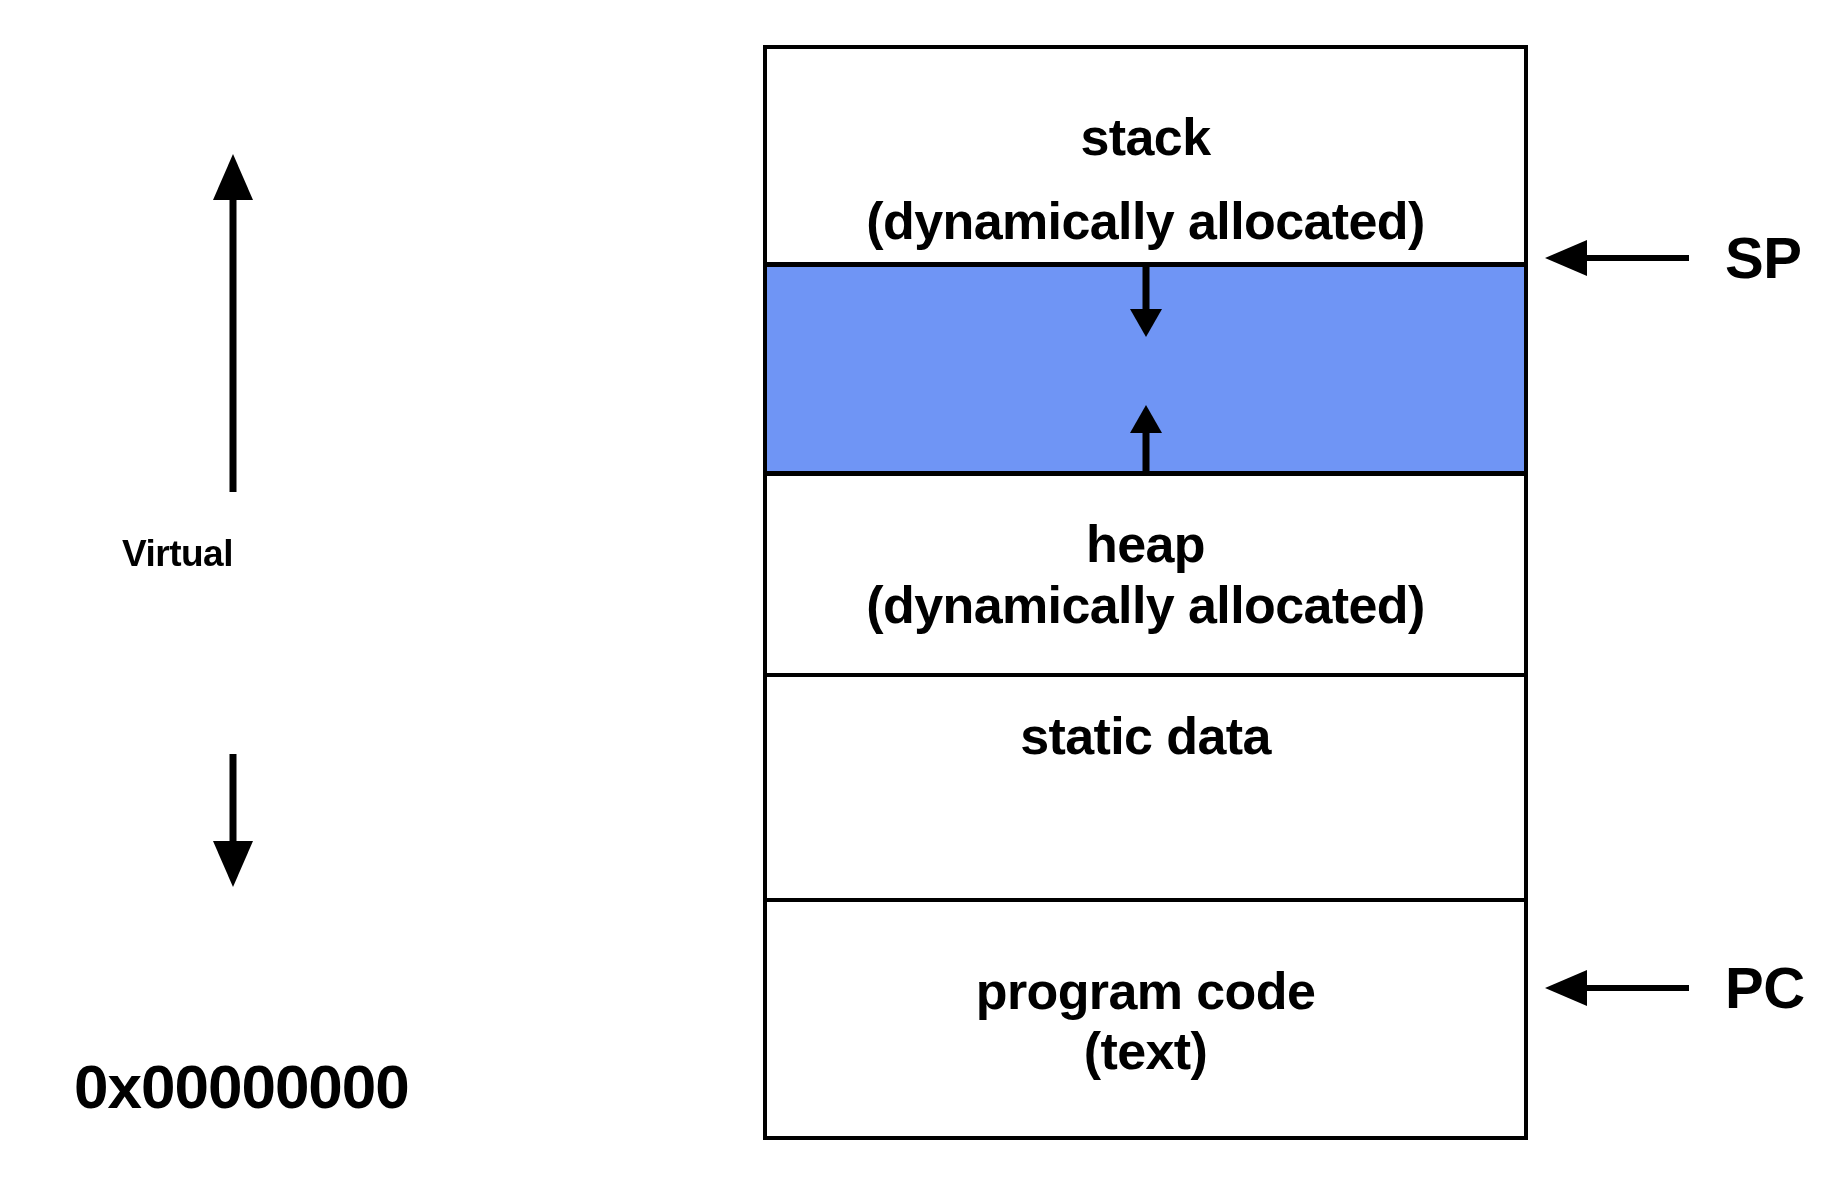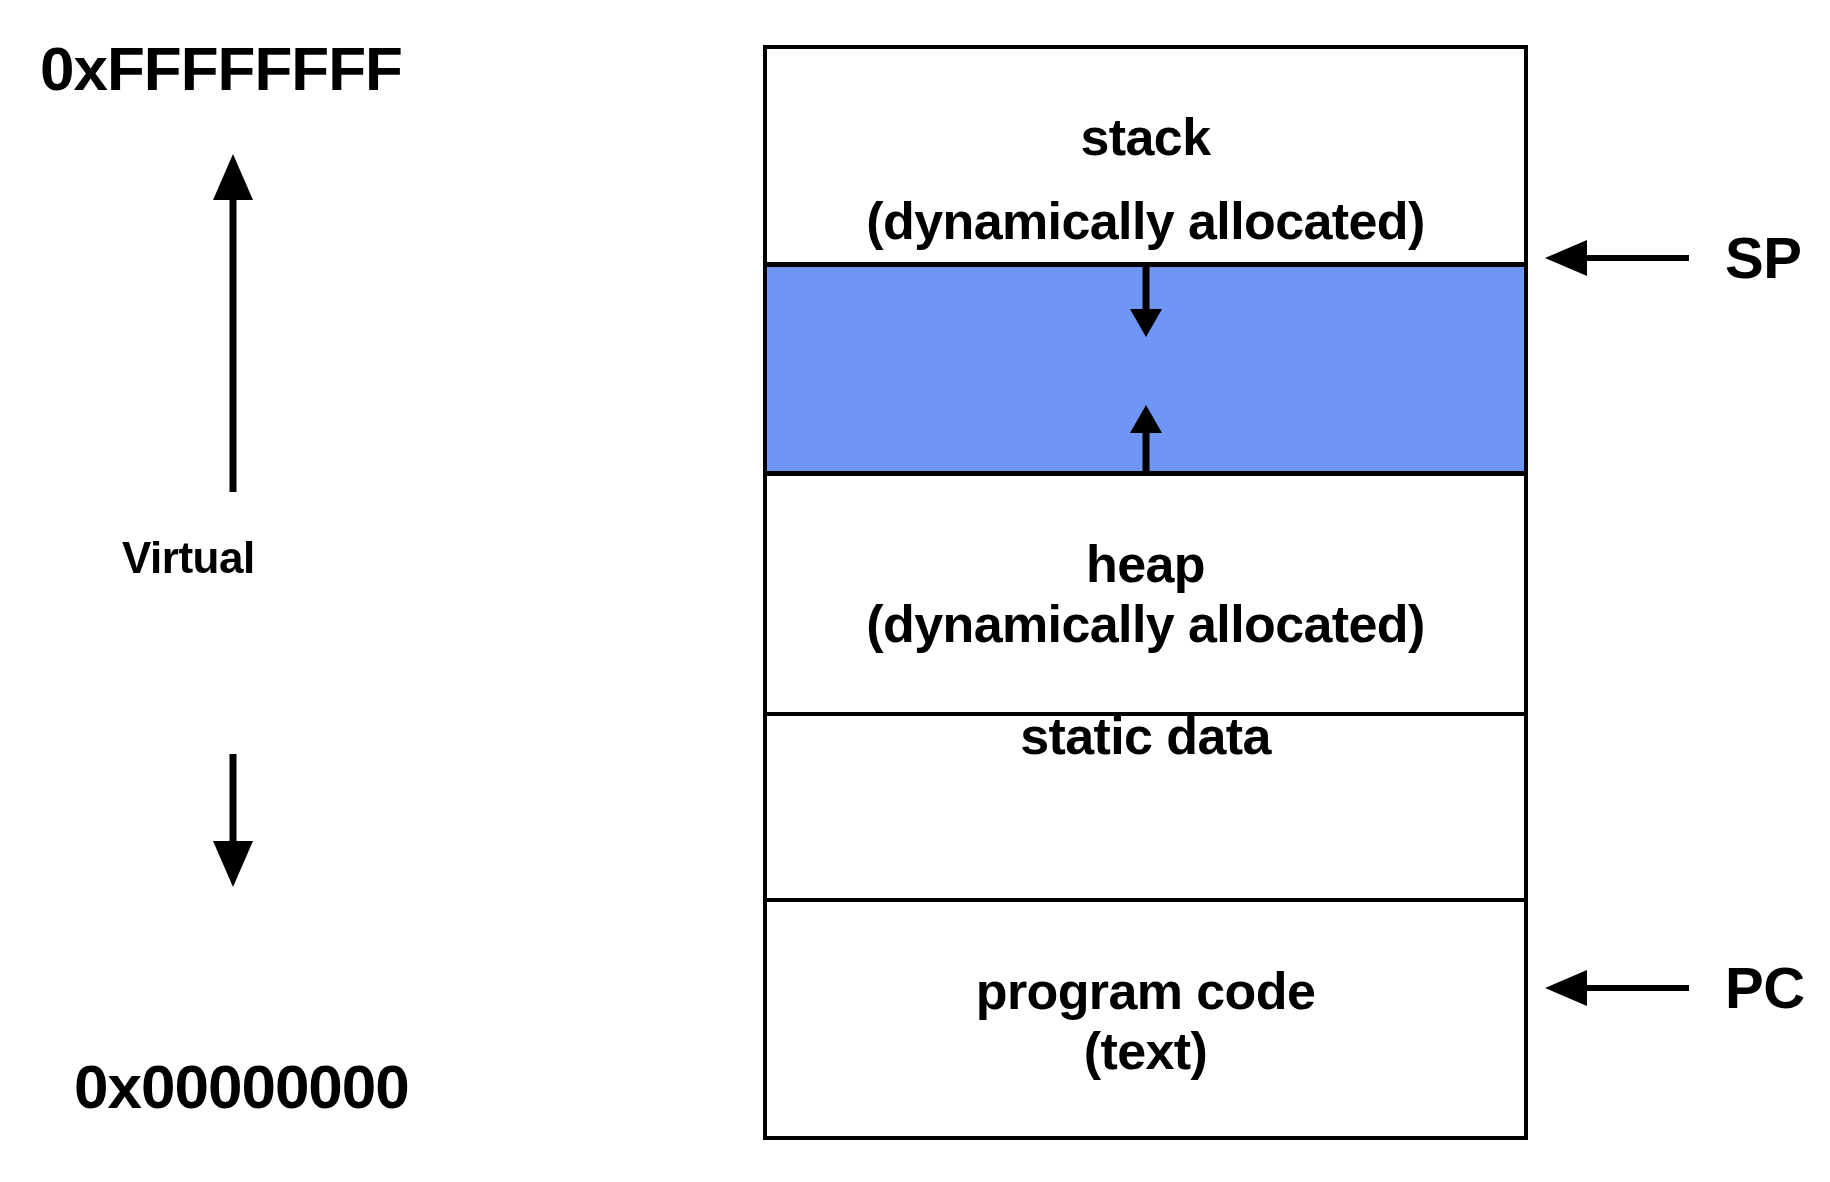--- a/index.html
+++ b/index.html
@@ -30,21 +30,21 @@
   }
 
   
   #addr-top, #addr-bottom {
     font-size: 62px;
     letter-spacing: -1px;
   }
   #addr-top   { left: 40px;  top: 36px; }
   #addr-bottom{ left: 62px;  top: 1054px; margin-left: 12px; }
 
-  #vas-line1 { left: 122px; top: 535px; font-size: 44px; }
+  #vas-line1 { left: 122px; top: 535px; font-size: 37px; }
   #vas-line2 { left: 12px;  top: 640px; font-size: 55px; }
 
   
   #memmap {
     position: absolute;
     left: 763px;
     top: 45px;
     width: 765px;
     height: 1095px;
     border: 4px solid #000000;
@@ -76,21 +76,21 @@
   }
   #seg-gap {
     top: 213px;
     height: 214px;
     background: #6f95f5;
     border-top: 5px solid #000000;
     border-bottom: 5px solid #000000;
   }
   #seg-heap {
     top: 427px;
-    height: 240px;
+    height: 201px;
     justify-content: center;
     border-bottom: 4px solid #000000;
   }
   #seg-static {
     top: 643px;
     height: 210px;
     justify-content: flex-start;
     padding-top: 14px;
     border-bottom: 4px solid #000000;
   }
@@ -133,21 +133,20 @@
     line-height: 1;
   }
   #ptr-sp { left: 1545px; top: 228px; }
   #ptr-pc { left: 1545px; top: 958px; }
 </style>
 </head>
 <body>
 
 <div id="canvas">
 
-  <div class="txt" id="addr-top">0xFFFFFFFF</div>
 
   <div class="side-arrow" id="arrow-up-left">
     <svg width="56" height="340" viewBox="0 0 56 340" xmlns="http://www.w3.org/2000/svg">
       <line x1="28" y1="340" x2="28" y2="38" stroke="#000" stroke-width="7"></line>
       <polygon points="28,2 48,48 8,48" fill="#000"></polygon>
     </svg>
   </div>
 
   <div class="txt" id="vas-line1">Virtual</div>
 

